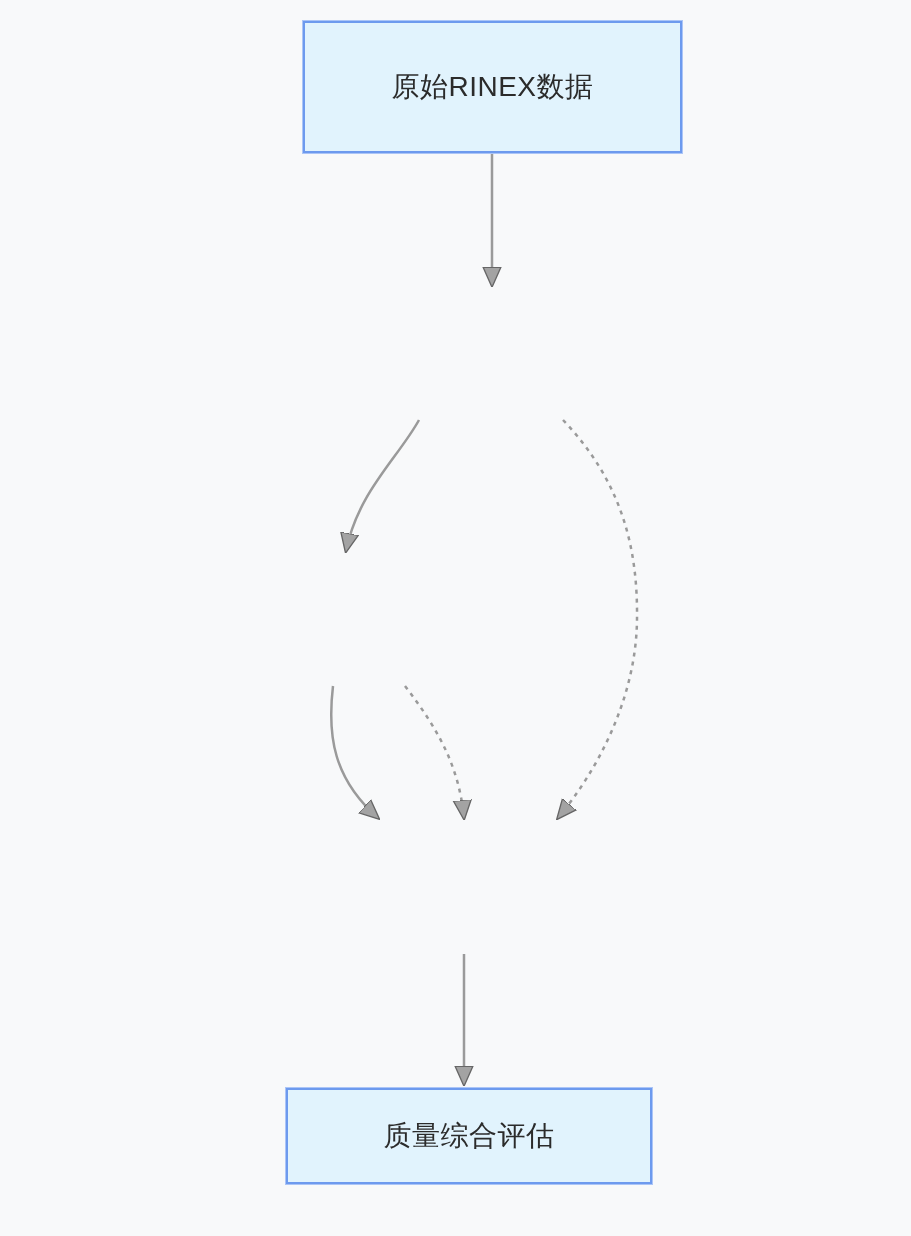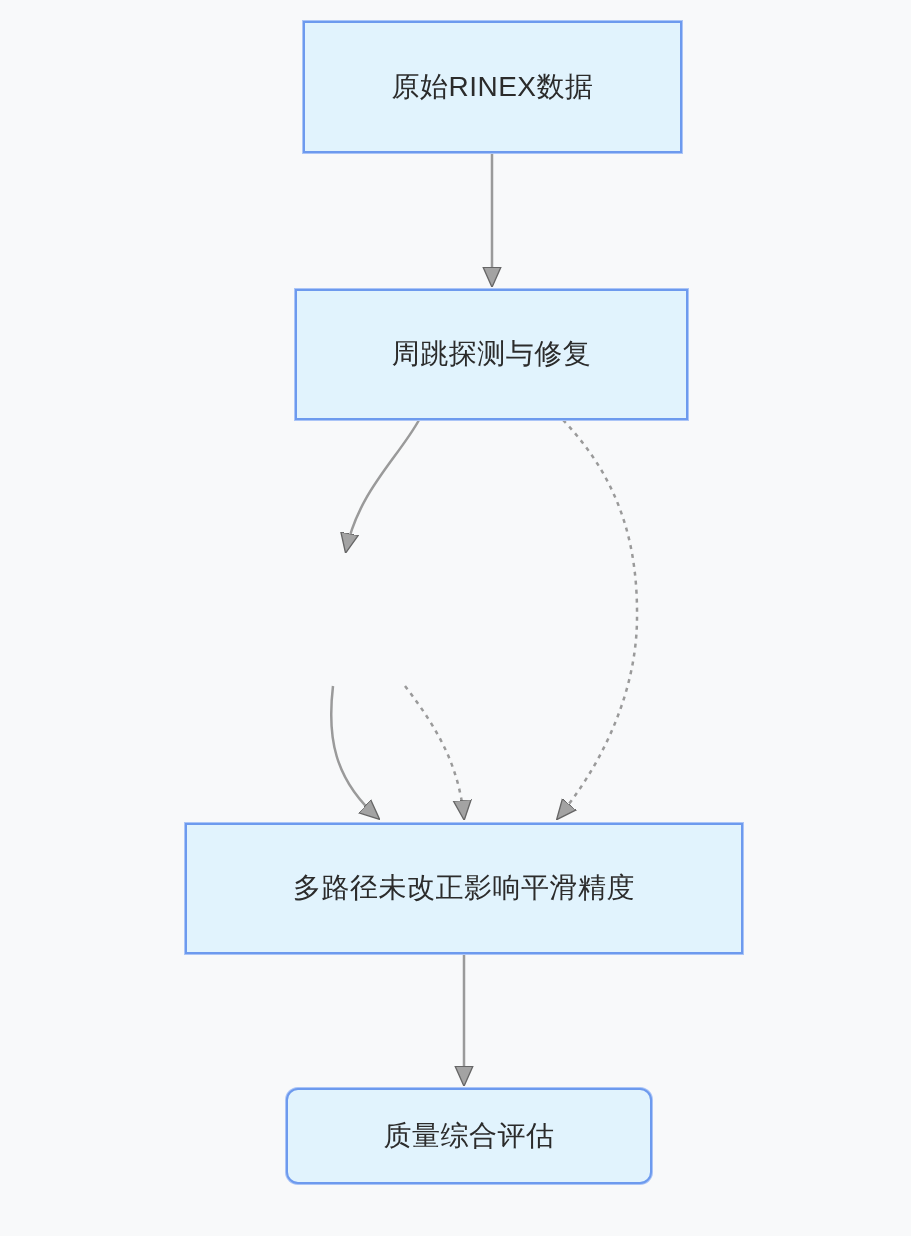--- a/index.html
+++ b/index.html
@@ -76,26 +76,20 @@
 
     <path class="edge dashed" marker-end="url(#arrow)" d="M405,686 C438,729 459,766 464,818"></path>
 
     <path class="edge" marker-end="url(#arrow)" d="M464,954 L464,1084"></path>
   </svg>
 
   <div class="node" style="left:303px; top:21px; width:379px; height:132px;">
     <span class="label">原始RINEX数据</span>
   </div>
 
-  <div class="node" style="left:295px; top:289px; width:393px; height:131px;">
-    <span class="label">周跳探测与修复</span>
-  </div>
 
 
-  <div class="node" style="left:185px; top:823px; width:558px; height:131px;">
-    <span class="label">多路径未改正影响平滑精度</span>
-  </div>
 
-  <div class="node" style="left:286px; top:1088px; width:366px; height:96px;border-radius:12px;">
+  <div class="node" style="left:286px; top:1088px; width:366px; height:96px;">
     <span class="label">质量综合评估</span>
   </div>
 
 </div>
 
 </body></html>

